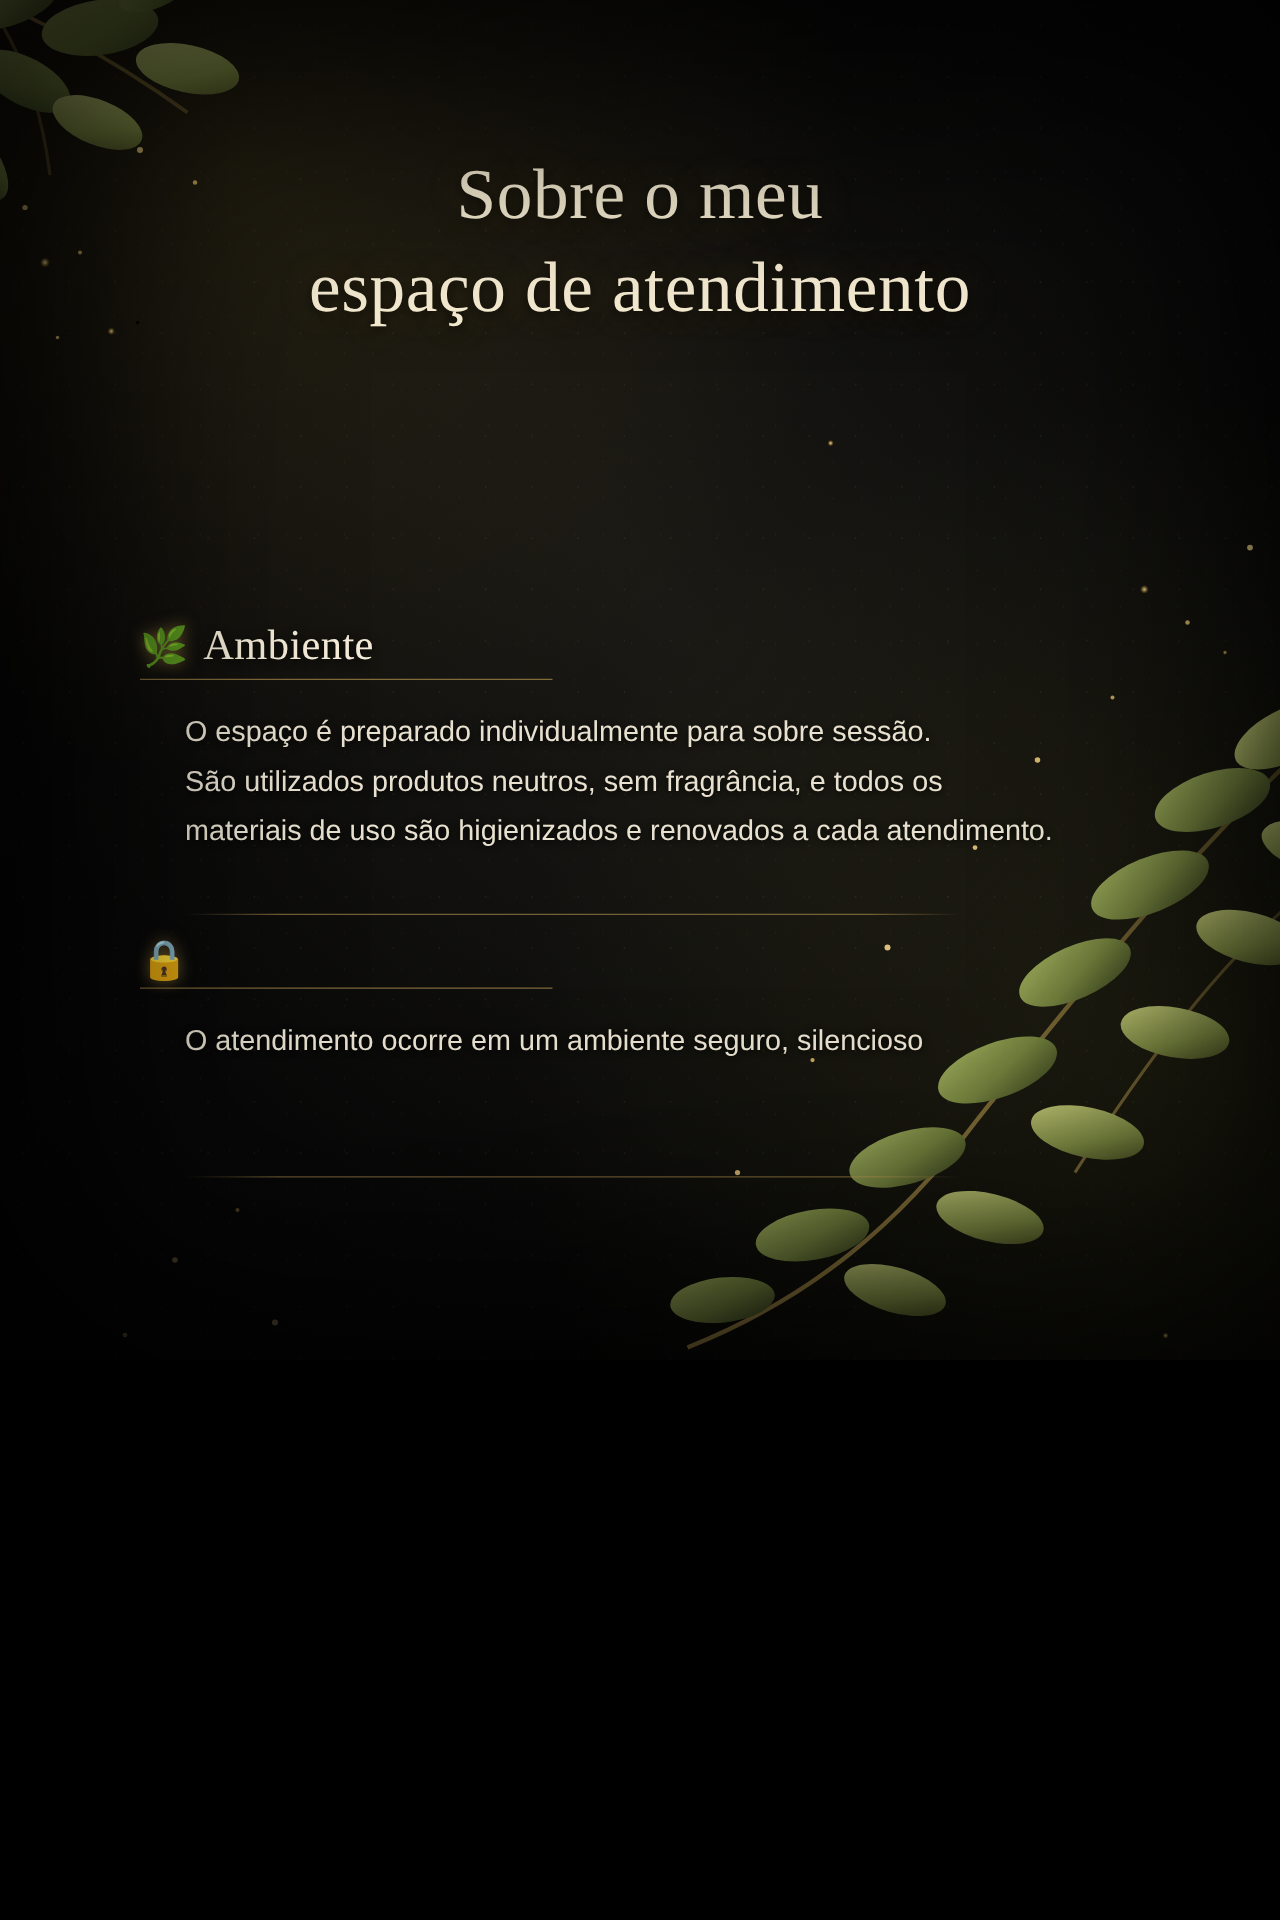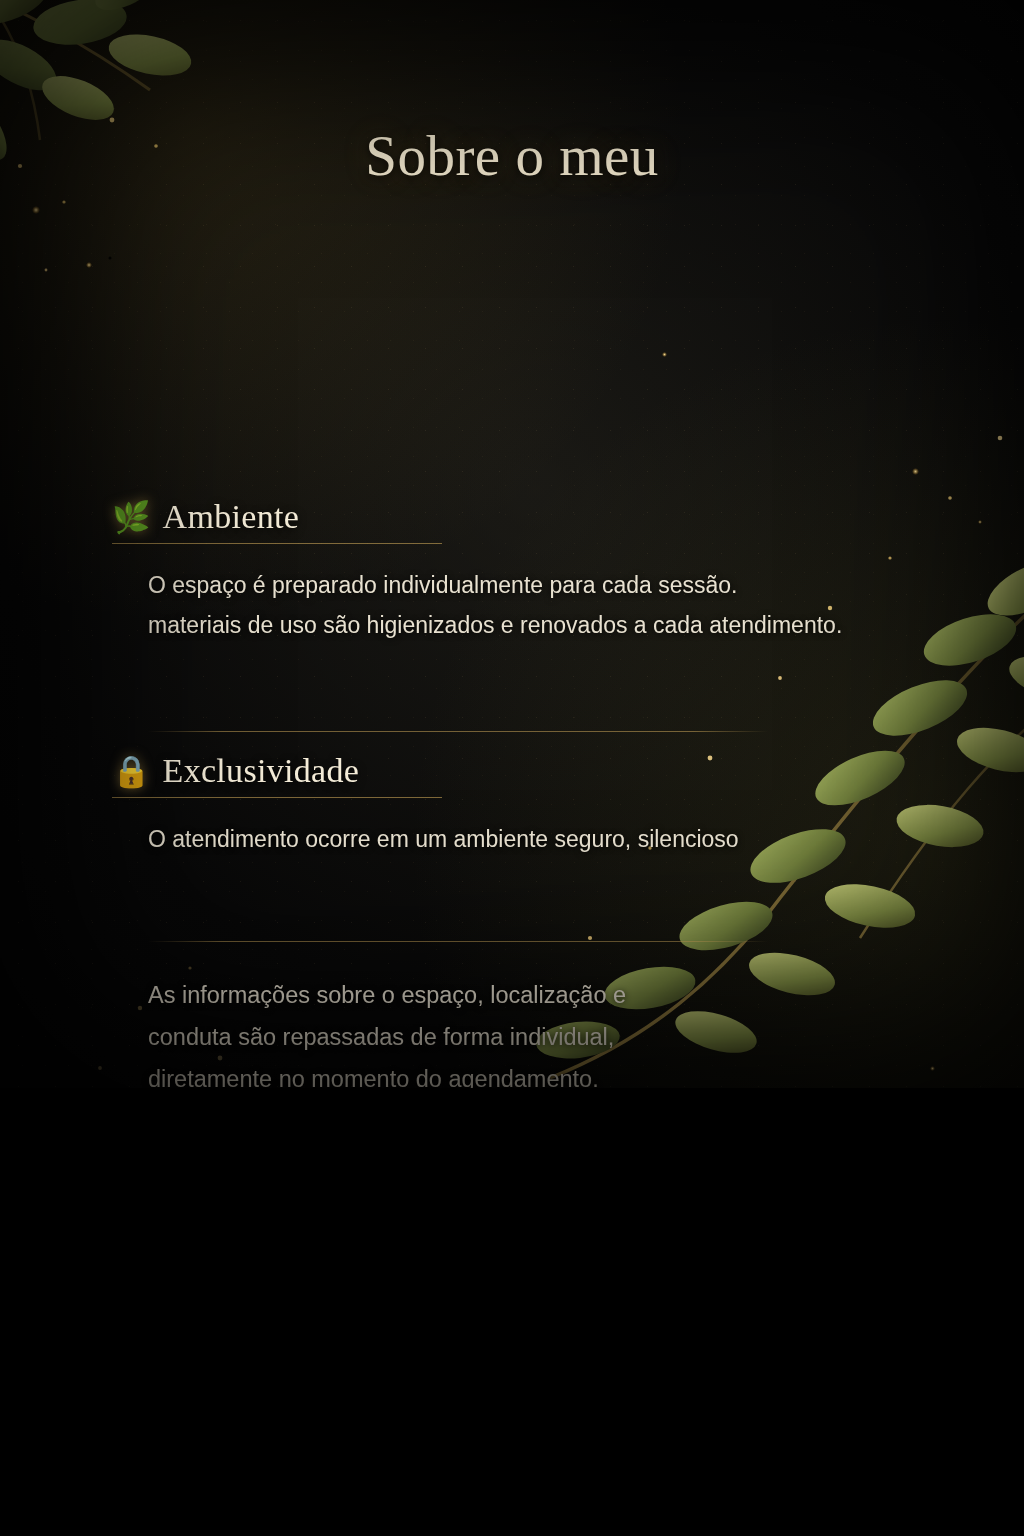--- a/index.html
+++ b/index.html
@@ -266,52 +266,48 @@
     <div class="sp" style="left:604px;top:1430px;width:4px;height:4px;"></div>
     <div class="sp" style="left:836px;top:1208px;width:6px;height:6px;"></div>
     <div class="sp" style="left:930px;top:1066px;width:5px;height:5px;"></div>
     <div class="sp" style="left:760px;top:1300px;width:4px;height:4px;"></div>
   </div>
 
   <div id="content">
 
     <div id="title-block">
       <div class="title-line">Sobre o meu</div>
+      <div class="title-line">espaço de atendimento</div>
     </div>
 
     <div id="intro">
     </div>
 
     <div class="section" id="section-ambiente">
       <div class="section-head">
         <span class="section-icon">🌿</span>
         <span class="section-title">Ambiente</span>
       </div>
       <div class="section-body">
-        <p>O espaço é preparado individualmente para cada sessão.</p>
+        <p>O espaço é preparado individualmente para sobre sessão.</p>
+        <p>São utilizados produtos neutros, sem fragrância, e todos os</p>
         <p>materiais de uso são higienizados e renovados a cada atendimento.</p>
       </div>
     </div>
 
     <div id="divider-1"></div>
 
     <div class="section" id="section-exclusividade">
       <div class="section-head">
         <span class="section-icon">🔒</span>
-        <span class="section-title">Exclusividade</span>
       </div>
       <div class="section-body">
         <p>O atendimento ocorre em um ambiente seguro, silencioso</p>
       </div>
     </div>
 
     <div id="divider-2"></div>
 
-    <div id="closing">
-      <p>As informações sobre o espaço, localização e</p>
-      <p>conduta são repassadas de forma individual,</p>
-      <p>diretamente no momento do agendamento.</p>
-    </div>
 
   </div>
 
   <div class="vignette"></div>
 </div>
 
 </body></html>

